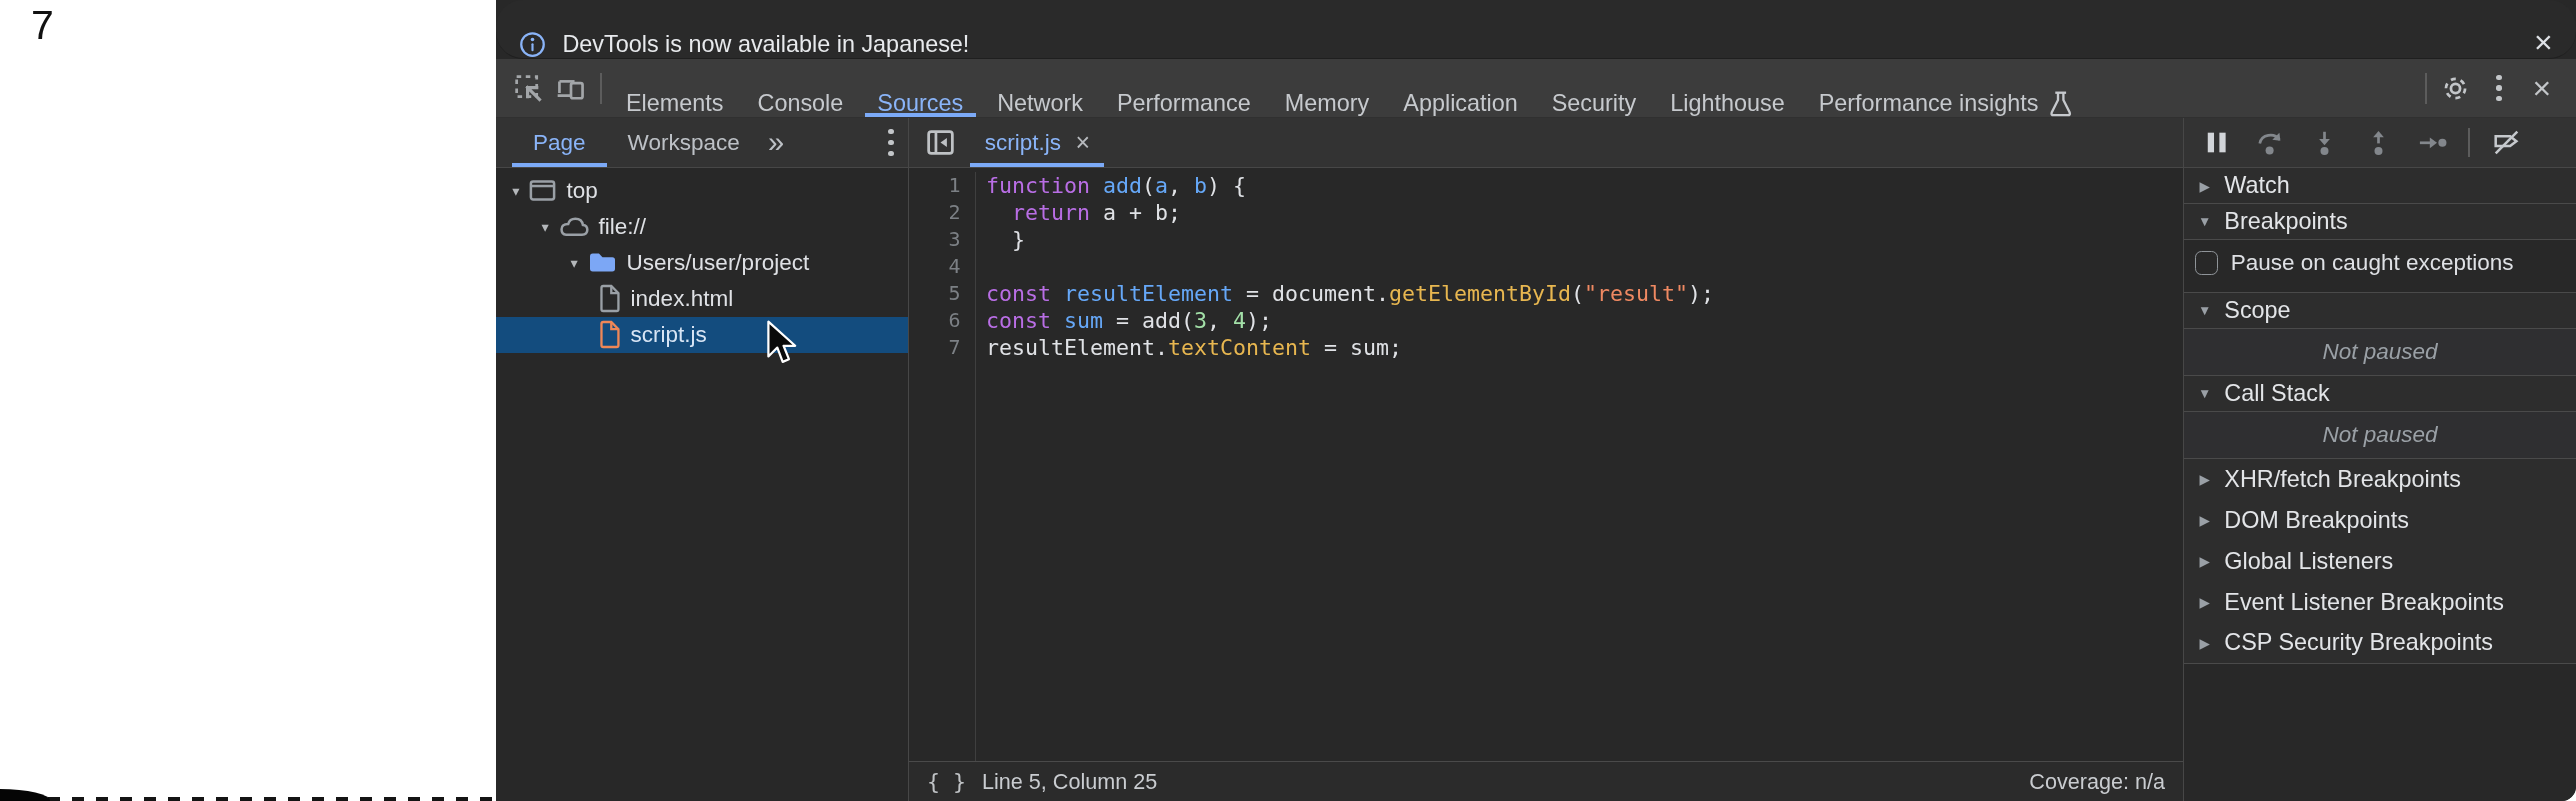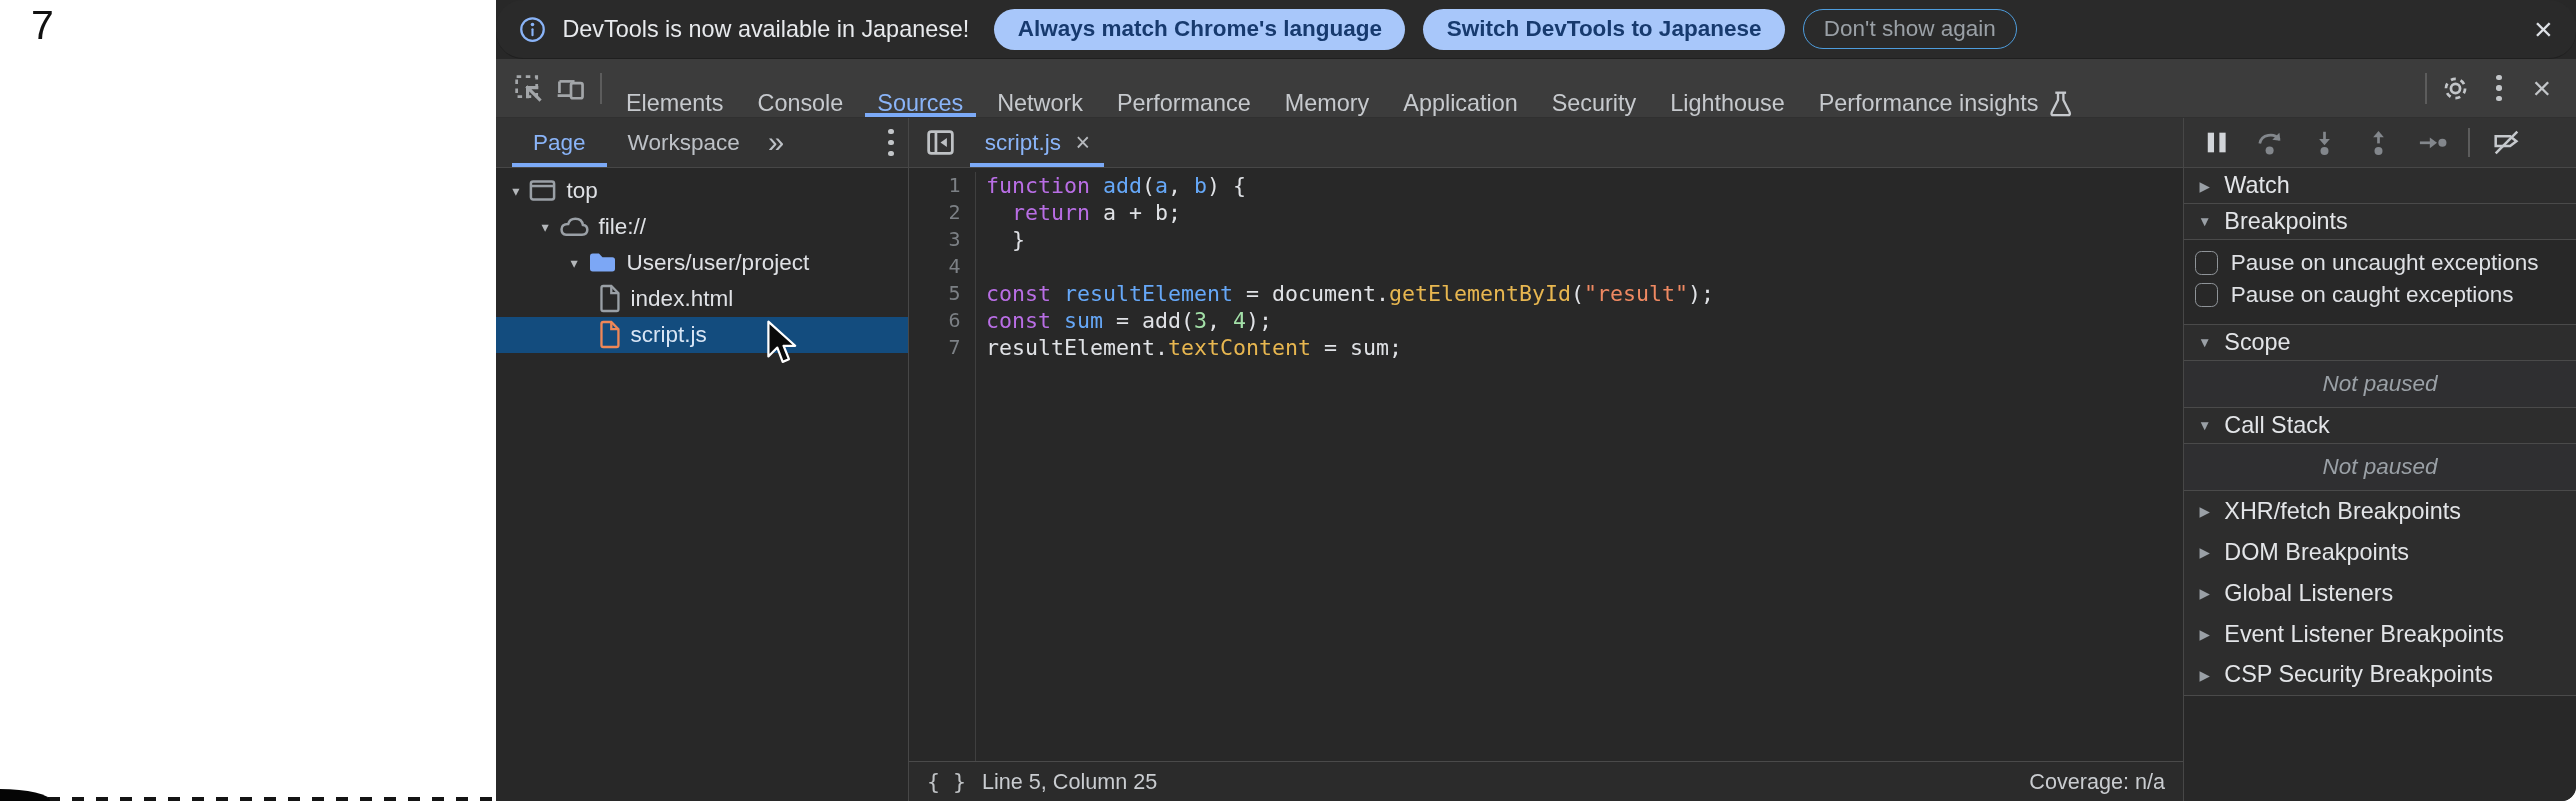--- a/index.html
+++ b/index.html
@@ -14,21 +14,21 @@
   .page-corner { position:absolute; left:0; bottom:0; width:50px; height:11.7px; background:#050505;
                  border-top-right-radius:50px 11.7px; }
 
   
   .devtools { position:absolute; left:496px; top:0; width:2080px; height:801px;
               background:#282828; color:#dfe1e5; display:flex; flex-direction:column;
               border-radius:0 0 14.4px 0; overflow:hidden; }
 
   
   .infobar { flex:0 0 59px; background:#2a2a2a; border-bottom:0.9px solid #1f1f1f;
-             display:flex; align-items:center; padding:0 23.4px; gap:16px;border-radius:27px; }
+             display:flex; align-items:flex-end; padding:0 23.4px; gap:16px;border-radius:27px; }
   .infobar-msg { font-size:23.4px; color:#e8eaed; margin-right:9px; white-space:nowrap; }
   .pill { height:41px; border-radius:21px; background:#a8c7fa; color:#173a6e;
           font-size:22.5px; font-weight:bold; display:flex; align-items:center;
           padding:0 23.4px; white-space:nowrap; cursor:default; }
   .outline-btn { height:40px; border-radius:20px; border:1.8px solid #4e9ddd; color:#9aa0a6;
                  font-size:22.5px; display:flex; align-items:center; padding:0 20px;
                  background:transparent; white-space:nowrap; }
   .x-glyph { font-size:32px; line-height:1; color:#dee1e6; font-weight:normal; }
   .infobar-close { margin-left:auto; }
 
@@ -131,25 +131,20 @@
 
   <div class="infobar">
     <span style="display:flex;">
       <svg width="27" height="27" viewBox="0 0 30 30">
         <circle cx="15" cy="15" r="12.5" fill="none" stroke="#8ab4f8" stroke-width="2.5"></circle>
         <circle cx="15" cy="9.5" r="2" fill="#8ab4f8"></circle>
         <rect x="13.8" y="13.5" width="2.4" height="9" rx="1.2" fill="#8ab4f8"></rect>
       </svg>
     </span>
     <span class="infobar-msg">DevTools is now available in Japanese!</span>
-    <div id="infobar-buttons" style="display:flex; align-items:center; gap:18px;">
-        <span class="pill">Always match Chrome's language</span>
-        <span class="pill">Switch DevTools to Japanese</span>
-        <span class="outline-btn">Don't show again</span>
-      </div>
     <span class="infobar-close x-glyph">×</span>
   </div>
 
   <div class="toolbar">
     <span class="tb-icon">
       <svg width="31" height="31" viewBox="0 0 34 34">
         <rect x="4" y="4" width="22" height="22" fill="none" stroke="#a3a6a9" stroke-width="3" stroke-dasharray="5 5"></rect>
         <path d="M29 29 L16 16 M16 16 L16 26 M16 16 L26 16" fill="none" stroke="#a3a6a9" stroke-width="3.5" stroke-linecap="square"></path>
       </svg>
     </span>
@@ -365,24 +360,20 @@
             <span class="sec-arrow">▶</span>
             <span>Watch</span>
           </div>
           <div class="section-header divider">
             <span class="sec-arrow">▼</span>
             <span>Breakpoints</span>
           </div>
           <div class="checkbox-group divider">
             <div class="checkbox-row">
               <span class="checkbox"></span>
-              <span>Pause on uncaught exceptions</span>
-            </div>
-            <div class="checkbox-row">
-              <span class="checkbox"></span>
               <span>Pause on caught exceptions</span>
             </div>
           </div>
           <div class="section-header divider">
             <span class="sec-arrow">▼</span>
             <span>Scope</span>
           </div>
           <div class="status-row divider">Not paused</div>
           <div class="section-header divider">
             <span class="sec-arrow">▼</span>

